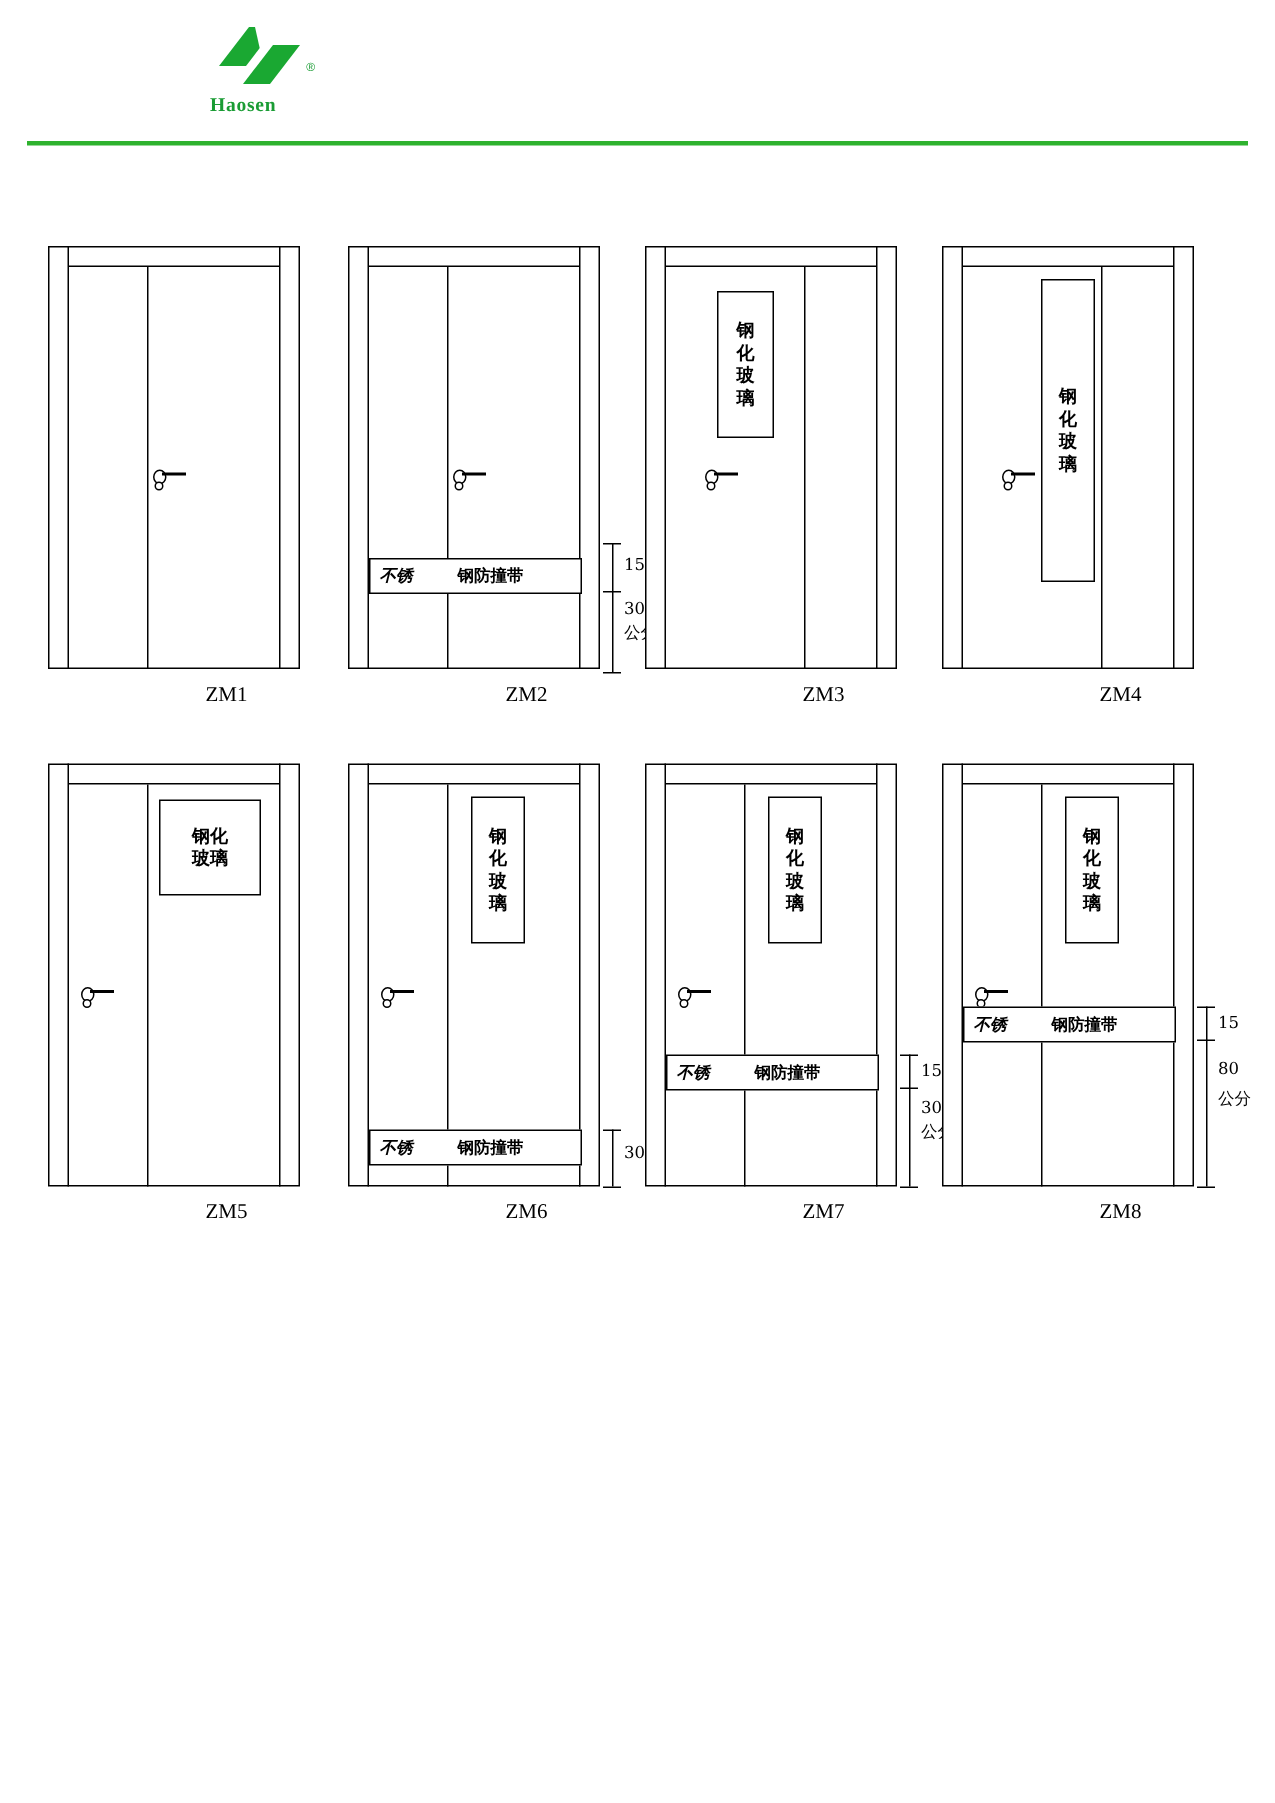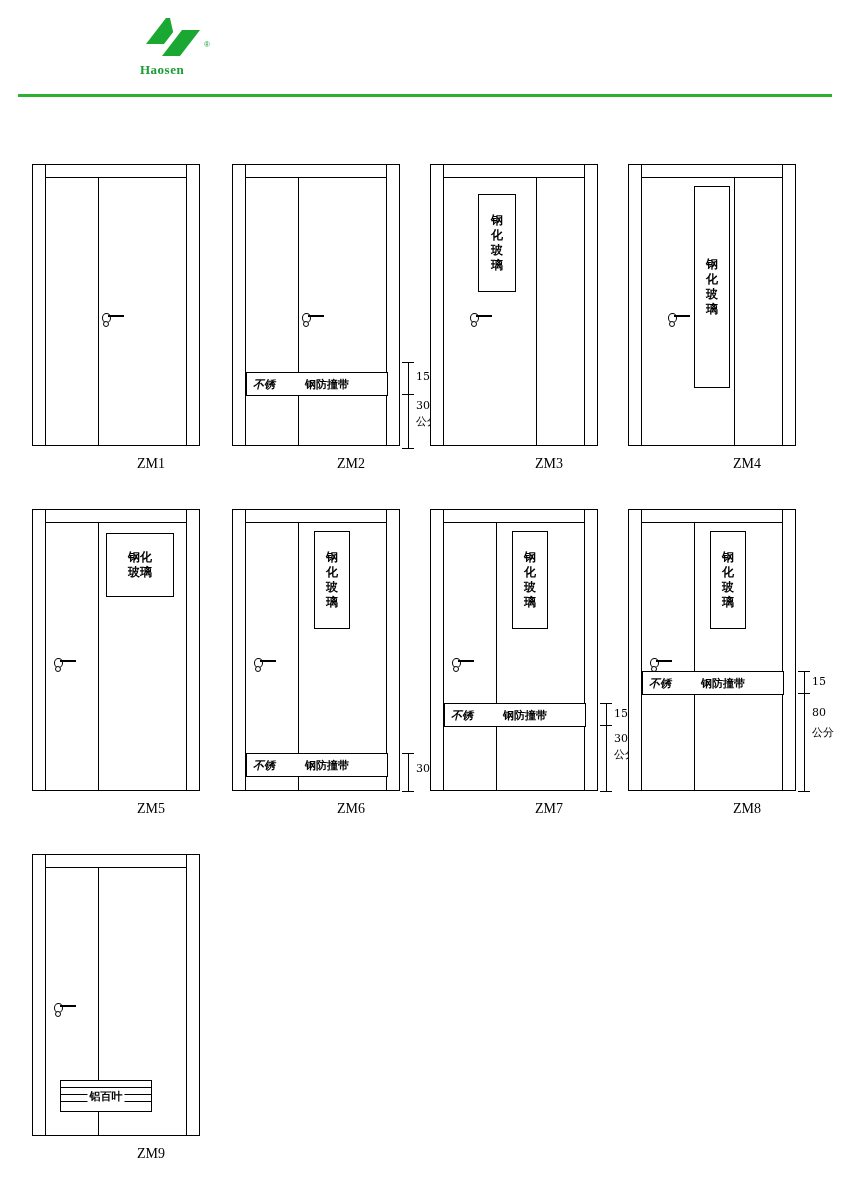--- a/index.html
+++ b/index.html
@@ -373,37 +373,13 @@
           <div class="rod" style="top:0;height:120px;"></div>
           <div class="t1" style="top:4px;">15</div>
           <div class="t2" style="top:36px;">80</div>
           <div class="t2" style="top:56px;">公分</div>
         </div>
       </div>
       <div class="caption left">ZM8</div>
     </div>
   </div>
 
-  <div class="row">
-
-    <div class="cell c0">
-      <div class="door-wrap">
-        <div class="frame"></div>
-        <div class="jamb-l"></div>
-        <div class="jamb-r"></div>
-        <div class="head"></div>
-        <div class="meet" style="left:76px;"></div>
-        <div class="handle" style="left:32px;top:160px;">
-          <div class="rosette"></div>
-          <div class="dot"></div>
-          <div class="lever"></div>
-        </div>
-        <div class="louver" style="left:38px;top:240px;width:90px;height:30px;">
-          <div class="line" style="top:6px;"></div>
-          <div class="line" style="top:13px;"></div>
-          <div class="line" style="top:20px;"></div>
-          <div class="lbl">铝百叶</div>
-        </div>
-      </div>
-      <div class="caption left">ZM9</div>
-    </div>
-  </div>
 </div>
 
 </body></html>

